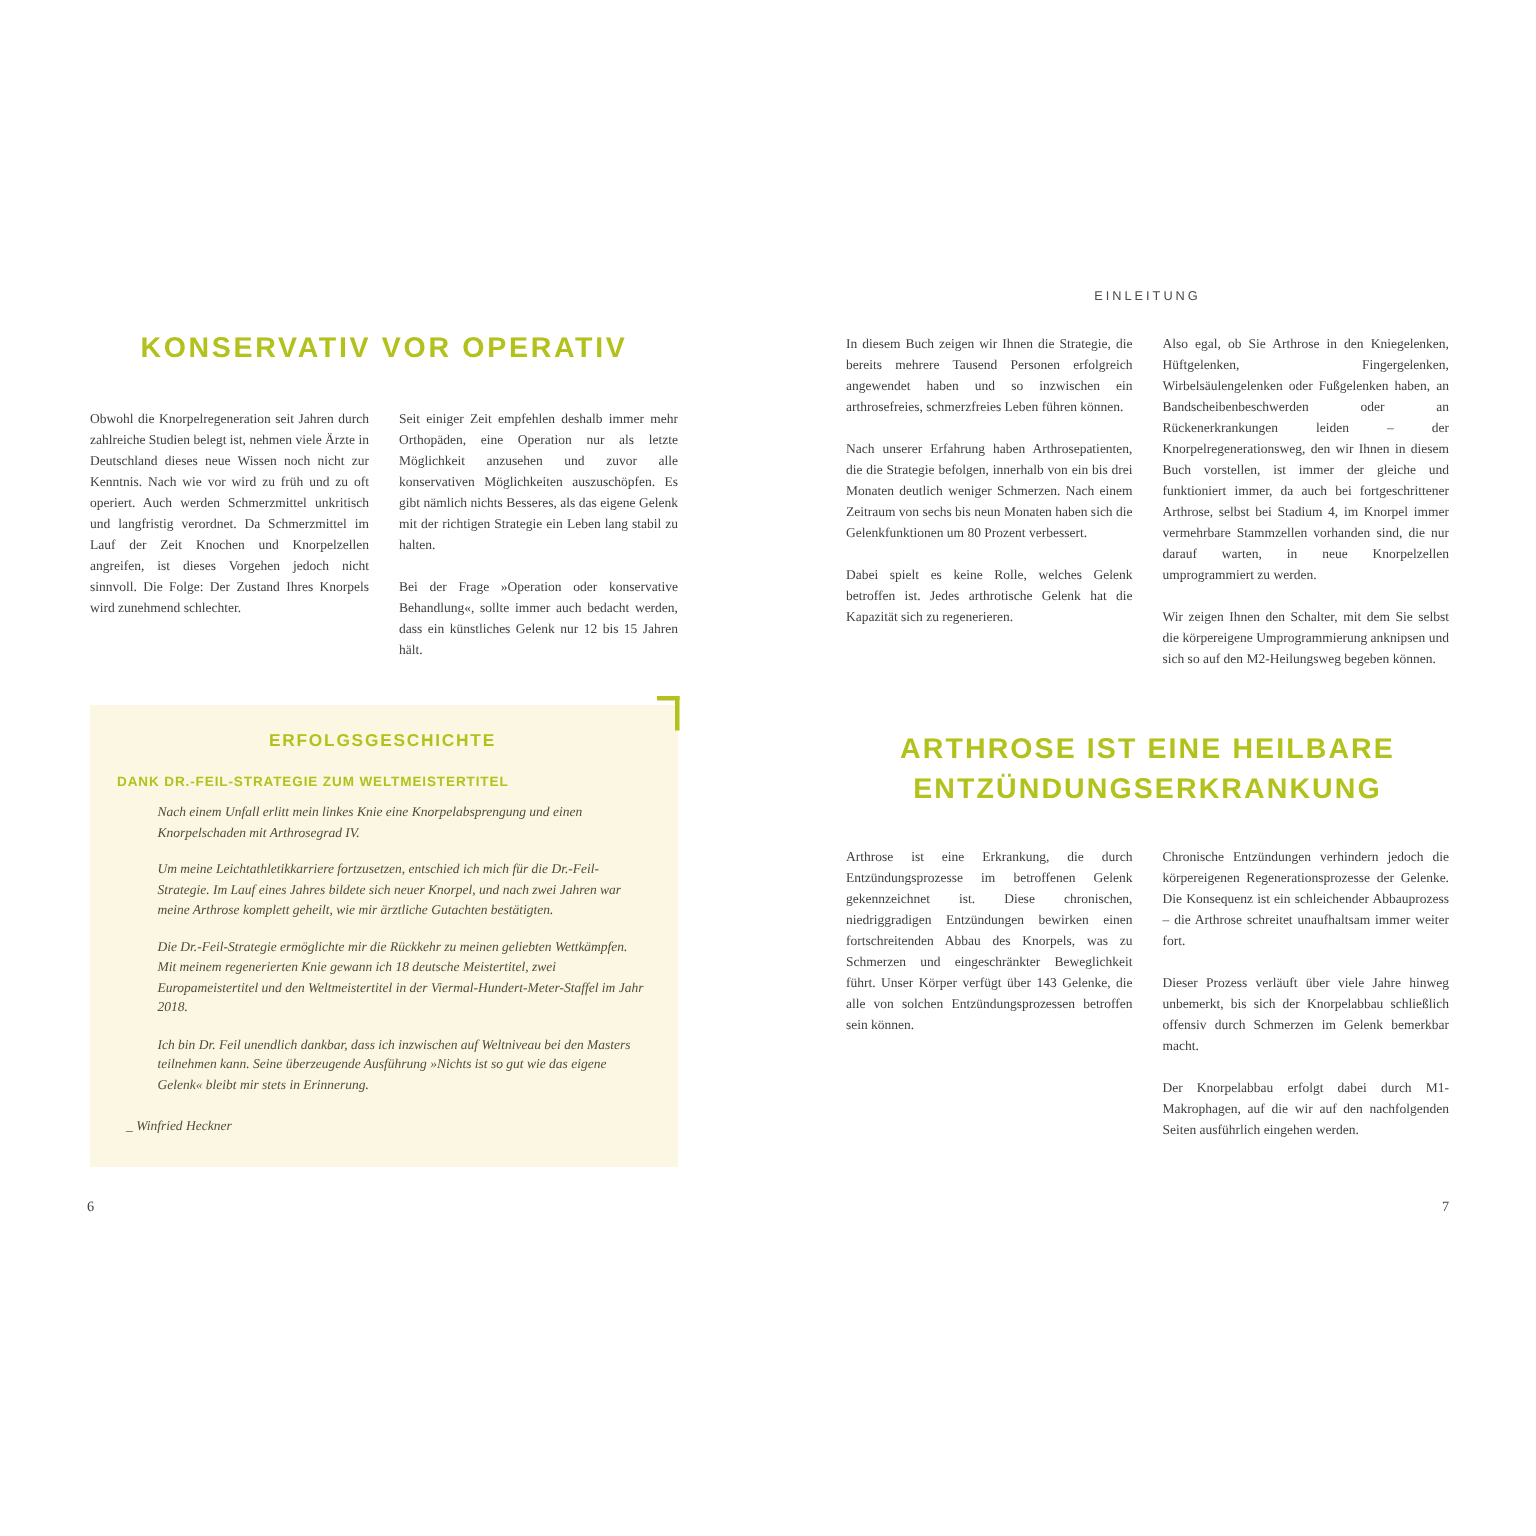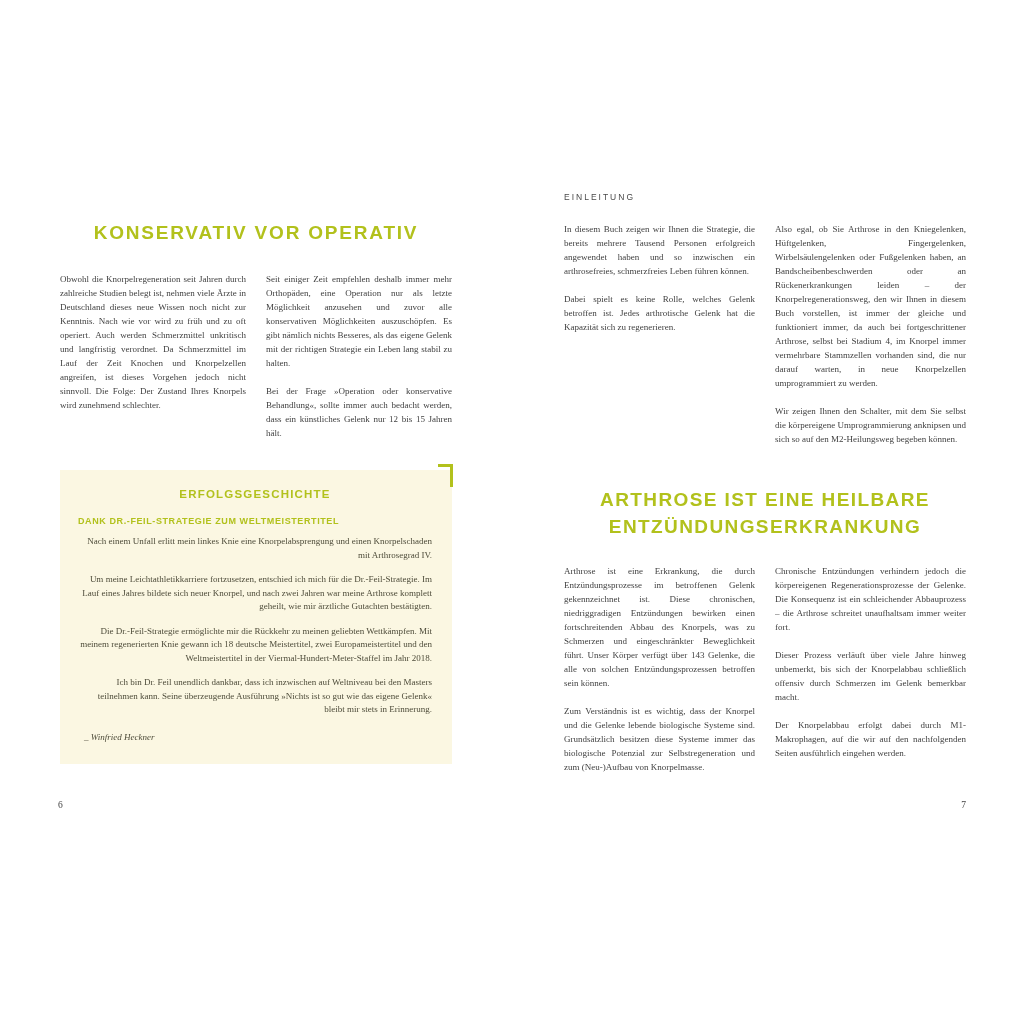--- a/index.html
+++ b/index.html
@@ -60,43 +60,45 @@
   }
   .box-subheading {
     font-family: "Liberation Sans", sans-serif;
     font-weight: bold;
     font-size: 9px;
     letter-spacing: 0.6px;
     color: #b2c11c;
     margin-bottom: 9px;
   }
   .testimonial {
+    font-style: italic;
     font-size: 9px;
     line-height: 13.5px;
     color: #4e4c3a;
     margin-bottom: 11px;
-    text-align: right;
+    text-align: left;
+    margin-left: 27px;
   }
   .signature {
     font-style: italic;
     font-size: 9px;
     line-height: 13.5px;
     color: #4e4c3a;
     margin-top: 14px;
     padding-left: 6px;
   }
 
   
   .right-content { position: absolute; left: 564px; top: 192px; width: 402px; }
   .running-head {
     font-family: "Liberation Sans", sans-serif;
     font-size: 8.5px;
     letter-spacing: 2px;
     color: #4a4a4a;
-    text-align: left;
+    text-align: center;
     margin-bottom: 20px;
   }
   .section-title {
     font-family: "Liberation Sans", sans-serif;
     font-weight: bold;
     font-size: 19px;
     line-height: 27px;
     letter-spacing: 1.4px;
     color: #b2c11c;
     text-align: center;
@@ -142,37 +144,37 @@
       <p class="signature">_ Winfried Heckner</p>
     </aside>
   </section>
 
   <section class="right-content">
     <div class="running-head">EINLEITUNG</div>
 
     <div class="cols">
       <div class="col">
         <p>In diesem Buch zeigen wir Ihnen die Strategie, die bereits mehrere Tausend Personen erfolgreich angewendet haben und so inzwischen ein arthrosefreies, schmerzfreies Leben führen können.</p>
+        <p>Nach unserer Erfahrung haben Arthrosepatienten, die die Strategie befolgen, innerhalb von ein bis drei Monaten deutlich weniger Schmerzen. Nach einem Zeitraum von sechs bis neun Monaten haben sich die Gelenkfunktionen um 80 Prozent verbessert.</p>
         <p>Dabei spielt es keine Rolle, welches Gelenk betroffen ist. Jedes arthrotische Gelenk hat die Kapazität sich zu regenerieren.</p>
       </div>
       <div class="col">
         <p>Also egal, ob Sie Arthrose in den Kniegelenken, Hüftgelenken, Fingergelenken, Wirbelsäulengelenken oder Fußgelenken haben, an Bandscheibenbeschwerden oder an Rückenerkrankungen leiden – der Knorpelregenerationsweg, den wir Ihnen in diesem Buch vorstellen, ist immer der gleiche und funktioniert immer, da auch bei fortgeschrittener Arthrose, selbst bei Stadium 4, im Knorpel immer vermehrbare Stammzellen vorhanden sind, die nur darauf warten, in neue Knorpelzellen umprogrammiert zu werden.</p>
         <p>Wir zeigen Ihnen den Schalter, mit dem Sie selbst die körpereigene Umprogrammierung anknipsen und sich so auf den M2-Heilungsweg begeben können.</p>
       </div>
     </div>
 
     <h2 class="section-title">
       <span>ARTHROSE IST EINE HEILBARE</span><br>
       <span>ENTZÜNDUNGSERKRANKUNG</span>
     </h2>
 
     <div class="cols">
       <div class="col">
         <p>Arthrose ist eine Erkrankung, die durch Entzündungsprozesse im betroffenen Gelenk gekennzeichnet ist. Diese chronischen, niedriggradigen Entzündungen bewirken einen fortschreitenden Abbau des Knorpels, was zu Schmerzen und eingeschränkter Beweglichkeit führt. Unser Körper verfügt über 143 Gelenke, die alle von solchen Entzündungsprozessen betroffen sein können.</p>
-        <p>Zum Verständnis ist es wichtig, dass der Knorpel und die Gelenke lebende biologische Systeme sind. Grundsätzlich besitzen diese Systeme immer das biologische Potenzial zur Selbstregeneration und zum (Neu-)Aufbau von Knorpelmasse.</p>
       </div>
       <div class="col">
         <p>Chronische Entzündungen verhindern jedoch die körpereigenen Regenerationsprozesse der Gelenke. Die Konsequenz ist ein schleichender Abbauprozess – die Arthrose schreitet unaufhaltsam immer weiter fort.</p>
         <p>Dieser Prozess verläuft über viele Jahre hinweg unbemerkt, bis sich der Knorpelabbau schließlich offensiv durch Schmerzen im Gelenk bemerkbar macht.</p>
         <p>Der Knorpelabbau erfolgt dabei durch M1-Makrophagen, auf die wir auf den nachfolgenden Seiten ausführlich eingehen werden.</p>
       </div>
     </div>
   </section>
 
   <div class="pagenum pagenum-left">6</div>

